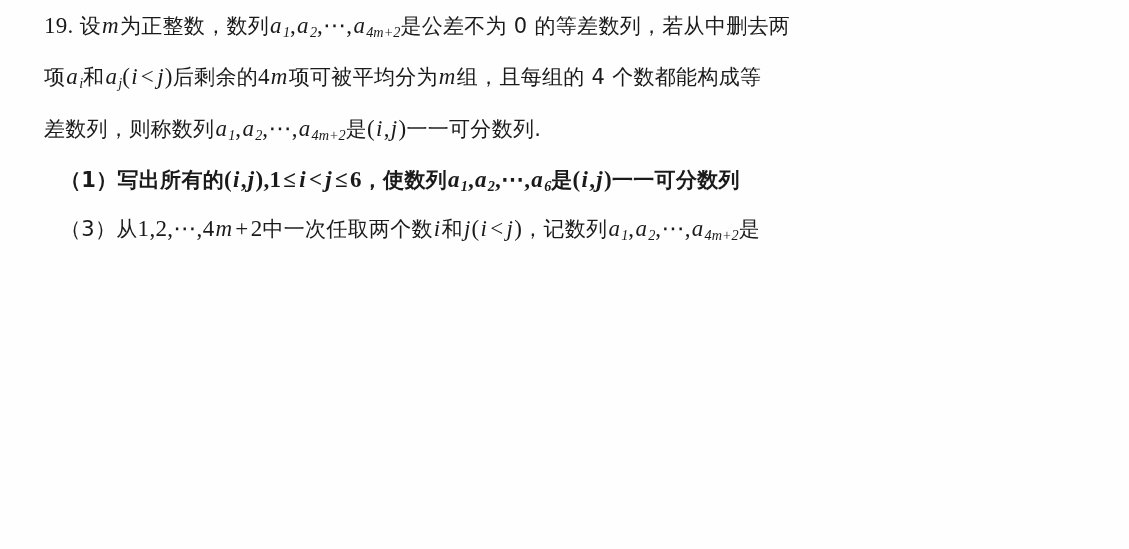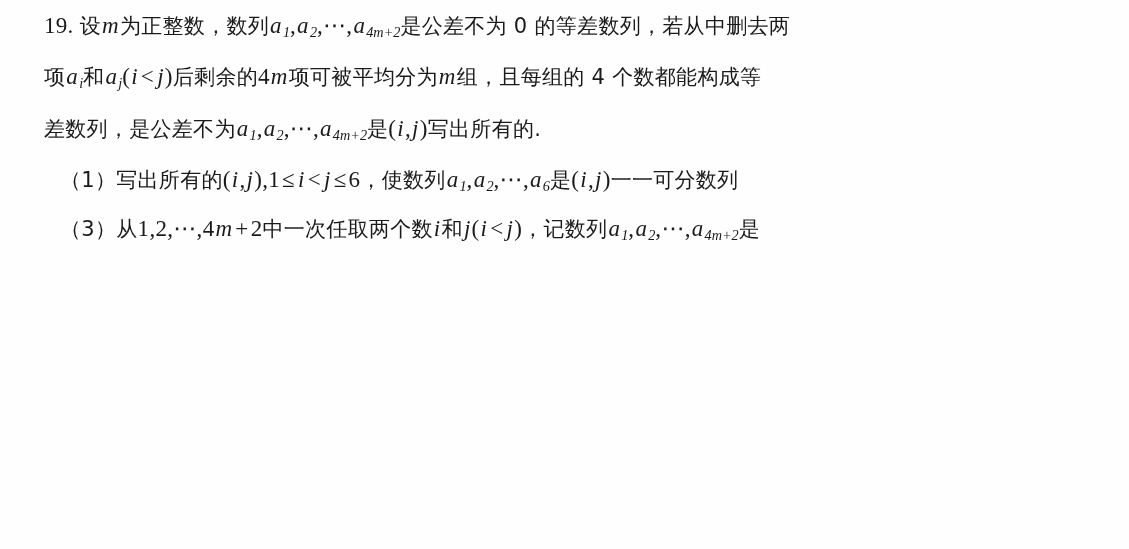--- a/index.html
+++ b/index.html
@@ -22,21 +22,21 @@
     padding: 14px 24px 0 44px;
     background: #fefefe;
   }
   .line {
     font-size: 23px;
     line-height: 1.0;
     white-space: nowrap;
     letter-spacing: 0.3px;
   }
   .stem-line { margin-bottom: 26px; }
-  .part-line { margin-bottom: 24px; }
+  .part-line { margin-bottom: 24px; font-weight: bold; }
   .indent { padding-left: 16px; }
 
   
   i.v {
     font-family: "Liberation Serif", serif;
     font-style: italic;
     font-size: 23px;
     padding: 0 1px;
   }
   .num { font-family: "Liberation Serif", serif; font-size: 23px; }
@@ -71,21 +71,21 @@
   <div class="line stem-line">
     <span class="num">19.</span>
     <span class="cjk">设</span><i class="v">m</i><span class="cjk">为正整数，数列</span><span><i class="v">a</i><sub>1</sub>,<i class="v">a</i><sub>2</sub>,⋯,<i class="v">a</i><sub>4<i>m</i>+2</sub></span><span class="cjk">是公差不为 0 的等差数列，若从中删去两</span>
   </div>
 
   <div class="line stem-line">
     <span class="cjk">项</span><span><i class="v">a</i><sub>i</sub></span><span class="cjk">和</span><span><i class="v">a</i><sub>j</sub></span><span><span class="paren">(</span><i class="v">i</i><span class="op">&lt;</span><i class="v">j</i><span class="paren">)</span></span><span class="cjk">后剩余的</span><span><span class="num">4</span><i class="v">m</i></span><span class="cjk">项可被平均分为</span><i class="v">m</i><span class="cjk">组，且每组的 4 个数都能构成等</span>
   </div>
 
   <div class="line stem-line">
-    <span class="cjk">差数列，是公差不为</span><span><i class="v">a</i><sub>1</sub>,<i class="v">a</i><sub>2</sub>,⋯,<i class="v">a</i><sub>4<i>m</i>+2</sub></span><span class="cjk">是</span><span><span class="paren">(</span><i class="v">i</i>,<i class="v">j</i><span class="paren">)</span></span><span class="cjk">写出所有的.</span>
+    <span class="cjk">差数列，则称数列</span><span><i class="v">a</i><sub>1</sub>,<i class="v">a</i><sub>2</sub>,⋯,<i class="v">a</i><sub>4<i>m</i>+2</sub></span><span class="cjk">是</span><span><span class="paren">(</span><i class="v">i</i>,<i class="v">j</i><span class="paren">)</span></span><span class="cjk">一一可分数列.</span>
   </div>
 
   <div class="line part-line indent">
     <span class="cjk">（1）</span><span class="cjk">写出所有的</span><span><span class="paren">(</span><i class="v">i</i>,<i class="v">j</i><span class="paren">)</span>,<span class="num">1</span><span class="op">≤</span><i class="v">i</i><span class="op">&lt;</span><i class="v">j</i><span class="op">≤</span><span class="num">6</span></span><span class="cjk">，使数列</span><span><i class="v">a</i><sub>1</sub>,<i class="v">a</i><sub>2</sub>,⋯,<i class="v">a</i><sub>6</sub></span><span class="cjk">是</span><span><span class="paren">(</span><i class="v">i</i>,<i class="v">j</i><span class="paren">)</span></span><span class="cjk">一一可分数列</span>
   </div>
 
 
   <div class="line indent" style="margin-bottom:16px;">
     <span class="cjk">（3）</span><span class="cjk">从</span><span><span class="num">1,2,⋯,4</span><i class="v">m</i><span class="op">+</span><span class="num">2</span></span><span class="cjk">中一次任取两个数</span><i class="v">i</i><span class="cjk">和</span><span><i class="v">j</i><span class="paren">(</span><i class="v">i</i><span class="op">&lt;</span><i class="v">j</i><span class="paren">)</span></span><span class="cjk">，记数列</span><span><i class="v">a</i><sub>1</sub>,<i class="v">a</i><sub>2</sub>,⋯,<i class="v">a</i><sub>4<i>m</i>+2</sub></span><span class="cjk">是</span>
   </div>

